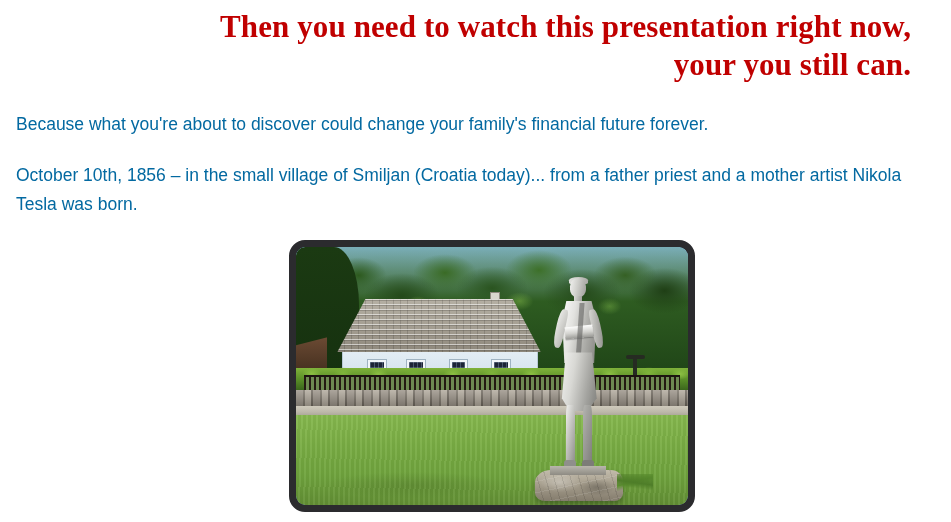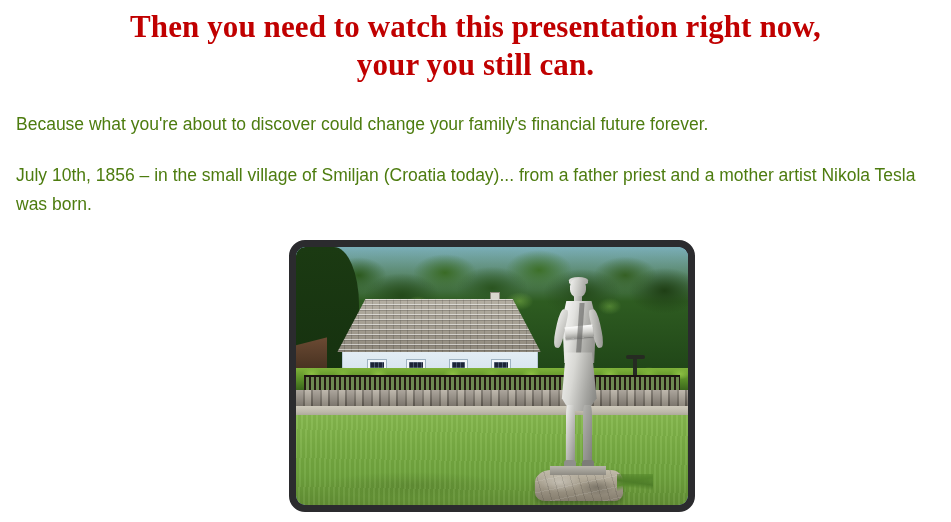--- a/index.html
+++ b/index.html
@@ -22,36 +22,36 @@
     background: #ffffff;
   }
 
   
   .headline {
     font-family: "Liberation Serif", serif;
     font-weight: bold;
     font-size: 31px;
     line-height: 38px;
     color: #C00000;
-    text-align: center;
+    text-align: right;
     margin: 0;
     padding: 8px 40px 0 40px;
     letter-spacing: 0.1px;
   }
 
   
   .body-copy {
     padding: 0 16px;
     margin-top: 26px;
   }
   .para {
     font-family: "Liberation Sans", sans-serif;
     font-size: 17.5px;
     line-height: 29px;
-    color: #4d7c0f;
+    color: #0369a1;
     margin: 0 0 22px 0;
     max-width: 900px;
   }
 
   
   .photo-wrap {
     position: absolute;
     left: 289px;
     top: 240px;
     width: 406px;
@@ -360,21 +360,21 @@
 
 <div class="page">
 
   <h1 class="headline">
     <span>Then you need to watch this presentation right now,</span><br>
     <span>your you still can.</span>
   </h1>
 
   <div class="body-copy">
     <p class="para">Because what you're about to discover could change your family's financial future forever.</p>
-    <p class="para">July 10th, 1856 – in the small village of Smiljan (Croatia today)... from a father priest and a mother artist Nikola Tesla was born.</p>
+    <p class="para">October 10th, 1856 – in the small village of Smiljan (Croatia today)... from a father priest and a mother artist Nikola Tesla was born.</p>
   </div>
 
   <div class="photo-wrap">
     <div class="photo-frame">
       <div class="photo">
 
         <div class="sky"></div>
         <div class="trees"></div>
         <div class="trees-left"></div>
 

